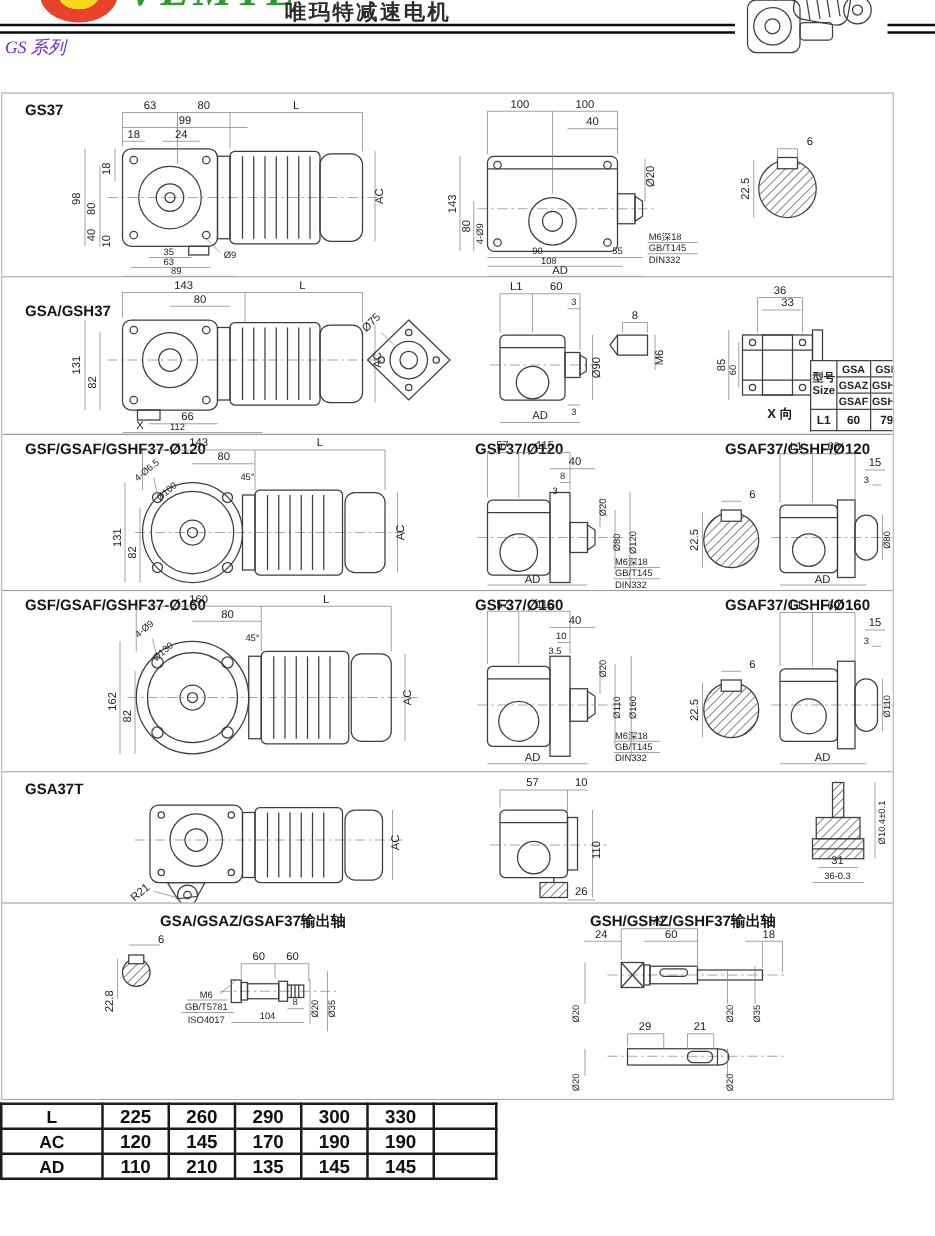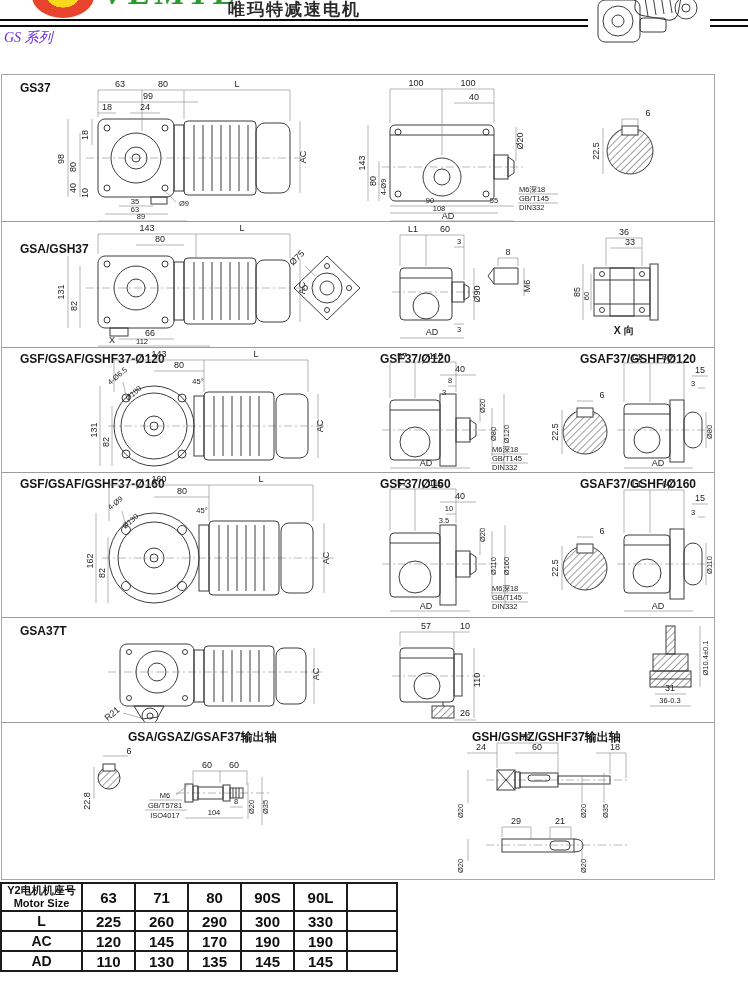--- a/index.html
+++ b/index.html
@@ -298,20 +298,42 @@
           <line class="d" x1="608" y1="26" x2="639" y2="26"></line>
           <line class="d" x1="581" y1="42" x2="581" y2="98"></line>
             <line class="d" x1="589" y1="52" x2="589" y2="88"></line>
           <text x="622" y="13">36</text>
           <text x="628" y="23">33</text>
           <text transform="rotate(-90 578 70)" x="578" y="70">85</text>
           <text transform="rotate(-90 587 74)" x="587" y="74" class="sm">60</text>
           <text x="622" y="112" class="lg">X 向</text>
         </g>
       </svg>
+      <table class="mini-table">
+        <tbody>
+            <tr>
+          <td class="hd" rowspan="3"><span>型号</span><br><span>Size</span></td>
+          <td>GSA</td>
+          <td>GSH</td>
+        </tr>
+        <tr>
+          <td>GSAZ</td>
+          <td>GSHZ</td>
+        </tr>
+        <tr>
+          <td>GSAF</td>
+          <td>GSHF</td>
+        </tr>
+        <tr class="lr">
+          <td>L1</td>
+          <td>60</td>
+          <td>79</td>
+        </tr>
+      </tbody>
+        </table>
     </div>
 
     <div class="row" style="height:125px">
       <div class="t" style="left:18px;top:4px">GSF/GSAF/GSHF37-Ø120</div>
       <div class="t" style="left:378px;top:4px">GSF37/Ø120</div>
       <div class="t" style="left:578px;top:4px">GSAF37/GSHF/Ø120</div>
       <svg width="745" height="125">
         <g>
           <line class="cl" x1="106" y1="78" x2="322" y2="78"></line>
           <circle cx="152" cy="78" r="40"></circle>
@@ -681,31 +703,20 @@
           <text x="558" y="101">21</text>
           <text transform="rotate(-90 461 143)" x="461" y="143" class="sm">Ø20</text>
           <text transform="rotate(-90 584 143)" x="584" y="143" class="sm">Ø20</text>
         </g>
       </svg>
     </div>
   </div>
 
   <table class="motor-table">
     <tbody>
-        <tr>
-      <th>
-        <span>Y2电机机座号</span><br><span>Motor Size</span>
-      </th>
-      <td>63</td>
-      <td>71</td>
-      <td>80</td>
-      <td>90S</td>
-      <td>90L</td>
-      <td class="blank"></td>
-    </tr>
     <tr>
       <td class="lab">L</td>
       <td>225</td>
       <td>260</td>
       <td>290</td>
       <td>300</td>
       <td>330</td>
       <td class="blank"></td>
     </tr>
     <tr>
@@ -713,21 +724,21 @@
       <td>120</td>
       <td>145</td>
       <td>170</td>
       <td>190</td>
       <td>190</td>
       <td class="blank"></td>
     </tr>
     <tr>
       <td class="lab">AD</td>
       <td>110</td>
-      <td>130</td>
+      <td>210</td>
       <td>135</td>
       <td>145</td>
       <td>145</td>
       <td class="blank"></td>
     </tr>
   </tbody>
     </table>
 
 </div>
 

